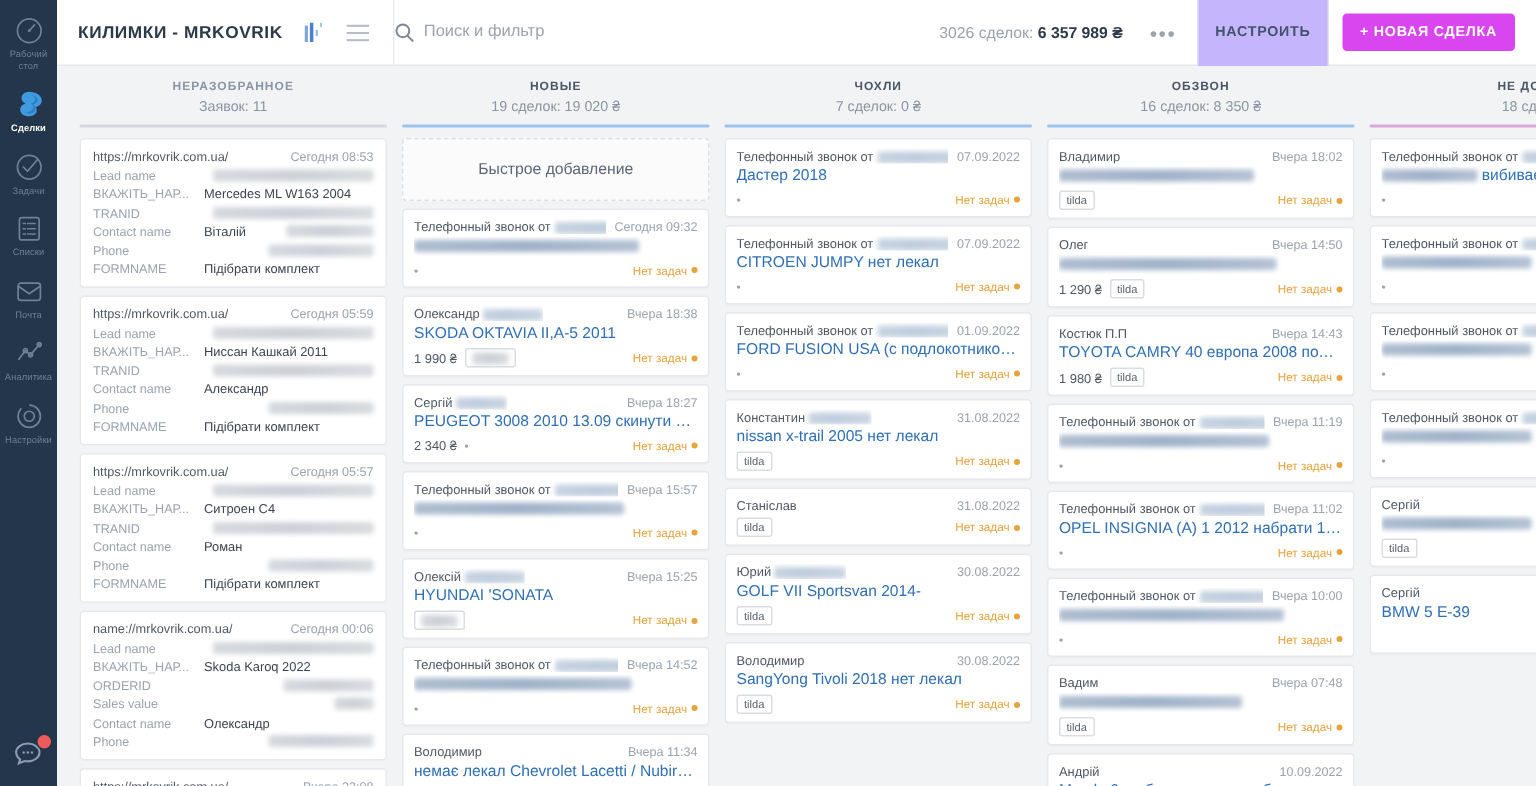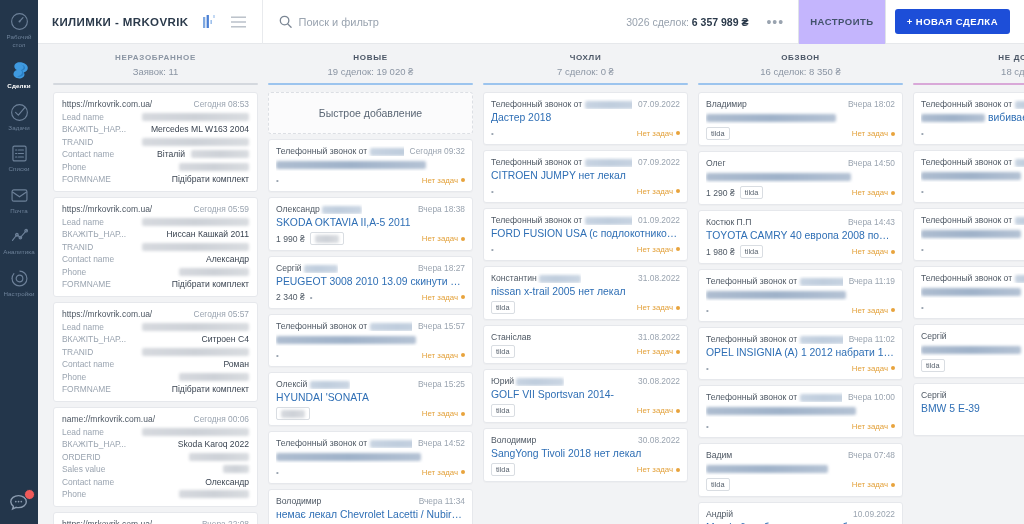--- a/index.html
+++ b/index.html
@@ -51,22 +51,22 @@
     font-size: 11.5px; font-weight: bold; color: #2b3a4b;
     letter-spacing: .4px; padding-left: 14px; white-space: nowrap;
   }
   .hdr-ico { margin-left: 14px; cursor: pointer; display: flex; align-items: center; }
   .bars-ico svg { width: 14px; height: 13px; }
   .list-ico svg { width: 15px; height: 12px; }
   .topbar-sep {
     width: 1px; height: 44px; background: #e8eaed; margin-left: 16px;
   }
   .search-wrap {
-    display: flex; align-items: center; gap: 7px;
-    padding-left: 16px; flex: 1; min-width: 0;
+    display: flex; align-items: flex-start; gap: 7px;
+    padding-left: 0; flex: 1; min-width: 0;
   }
   .search-ico svg { width: 13px; height: 13px; display: block; }
   .search-input {
     border: none; outline: none; font-size: 11px; color: #6a7582;
     font-family: "Liberation Sans", sans-serif; background: transparent;
     width: 200px;
   }
   .search-input::placeholder { color: #9aa4b0; }
   .stats {
     font-size: 10.5px; color: #98a2ae; white-space: nowrap; padding-right: 4px;
@@ -76,21 +76,21 @@
     color: #9aa4b0; font-size: 14px; letter-spacing: 1px;
     padding: 0 14px; cursor: pointer; line-height: 10px;
   }
   .btn-settings {
     font-size: 9.5px; font-weight: bold; color: #42526b; letter-spacing: .5px;
     background: #c4b5fd; border: 1px solid #dfe3e8; border-radius: 3px;
     padding: 21px 11px; cursor: pointer; white-space: nowrap;
   }
   .btn-new {
     font-size: 9.5px; font-weight: bold; color: #fff; letter-spacing: .5px;
-    background: #1d4ed8; border: none; border-radius: 3px;
+    background: #d946ef; border: none; border-radius: 3px;
     padding: 7px 12px; margin: 0 14px 0 9px; cursor: pointer; white-space: nowrap;
   }
 
   
   .board {
     flex: 1; display: flex; overflow: hidden; padding-left: 10px;
     background: #f2f3f5;
   }
   .col {
     width: 215px; flex: 0 0 215px; display: flex; flex-direction: column;
@@ -163,21 +163,21 @@
   .l-top { display: flex; justify-content: space-between; align-items: baseline; gap: 6px; }
   .l-url { font-size: 8.5px; color: #4e5864; white-space: nowrap; overflow: hidden; }
   .l-date { font-size: 8.4px; color: #9aa4b0; white-space: nowrap; flex: 0 0 auto; }
   .l-field { display: flex; gap: 6px; margin-top: 2.5px; align-items: center; }
   .l-key {
     font-size: 8.4px; color: #9aa4b0; width: 68px; flex: 0 0 68px;
     white-space: nowrap; overflow: hidden; text-overflow: ellipsis;
   }
   .l-val {
     font-size: 8.6px; color: #3b4552; white-space: nowrap; overflow: hidden;
-    flex: 1; min-width: 0; text-align: right;
+    flex: 1; min-width: 0;
   }
 
   
   .col.partial { flex: 0 0 215px; }
 </style>
 </head>
 <body>
 
 <div class="app">
 

